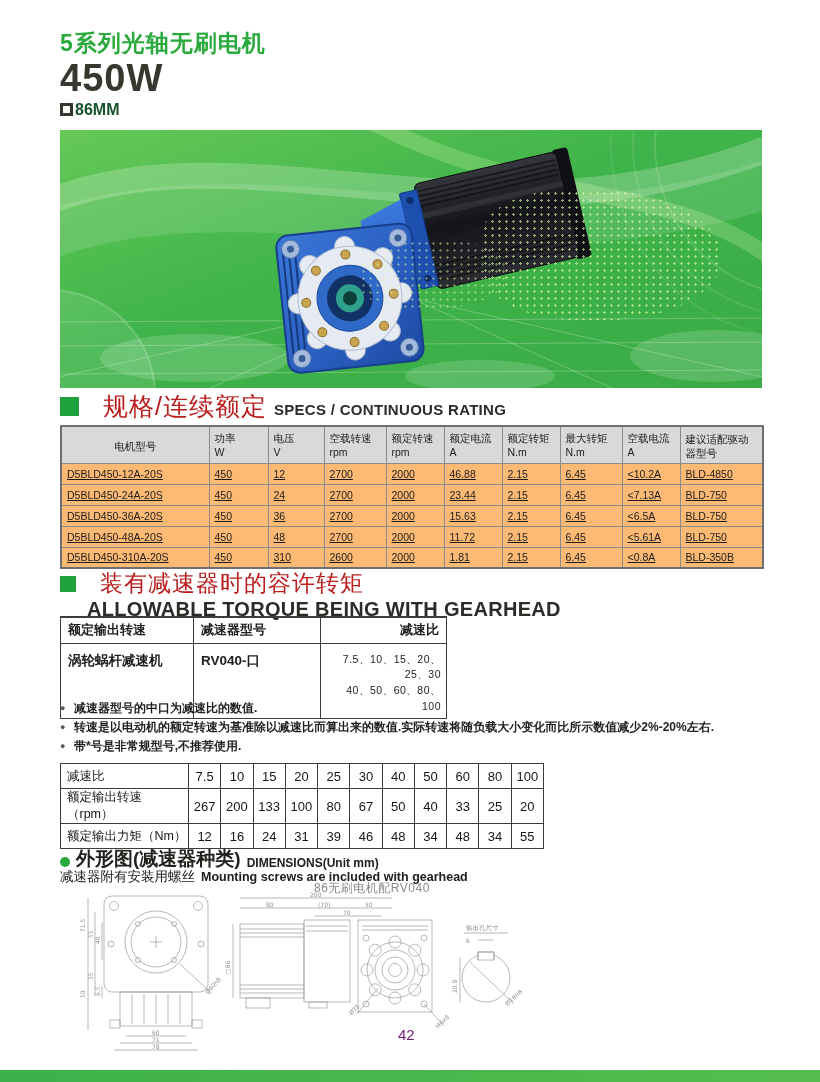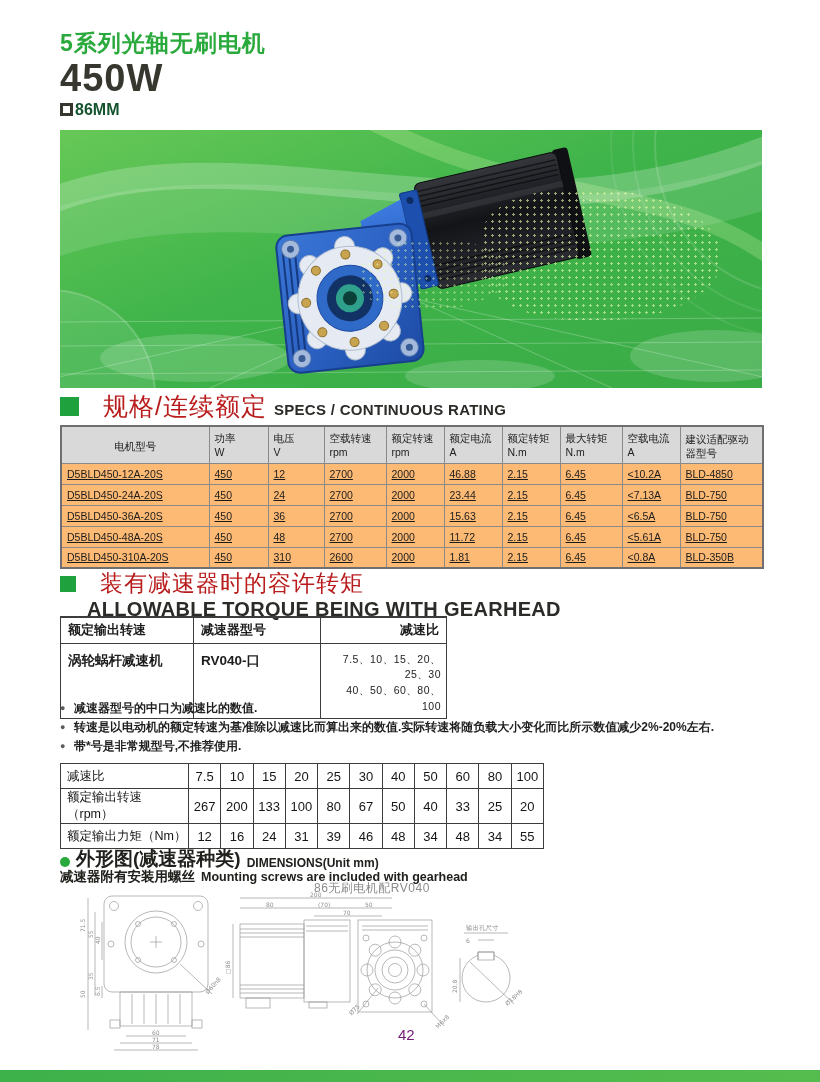--- a/index.html
+++ b/index.html
@@ -65,21 +65,21 @@
                  color:#151515; border:1px solid #3c3c3c; }
   .ratio-table td { border:1px solid #3c3c3c; height:25px; text-align:center; font-size:13px; }
   .ratio-table td:first-child { text-align:left; padding-left:6px; font-size:12.5px; width:128px; }
 
   
   .dims-head { top:846px; display:flex; align-items:flex-end; gap:6px; }
   .green-dot { width:10px; height:10px; border-radius:50%; background:#2aa93c; margin-bottom:5px; }
   .dims-cn { font-size:19px; font-weight:800; color:#20201c; }
   .dims-en { font-size:12px; font-weight:800; color:#20201c; padding-bottom:2px; }
   .dims-sub { top:868px; display:flex; align-items:baseline; gap:6px; }
-  .dims-sub .cn { font-size:13.5px; font-weight:700; color:#20201c; }
+  .dims-sub .cn { font-size:13.5px; font-weight:400; color:#20201c; }
   .dims-sub .en { font-size:12.5px; font-weight:800; color:#20201c; }
   .draw-caption { top:880px; left:314px; font-size:12px; color:#8c8c8c; letter-spacing:.5px; }
   .drawing { top:890px; left:62px; }
   .drawing text { font-family:"DejaVu Sans",sans-serif; }
 
   .page-num { top:1026px; left:398px; font-size:15px; color:#701a75; }
   .footer-bar { position:absolute; left:0; bottom:0; width:820px; height:12px;
                 background:linear-gradient(90deg,#3db14a,#55bd4e); }
 </style>
 </head>

